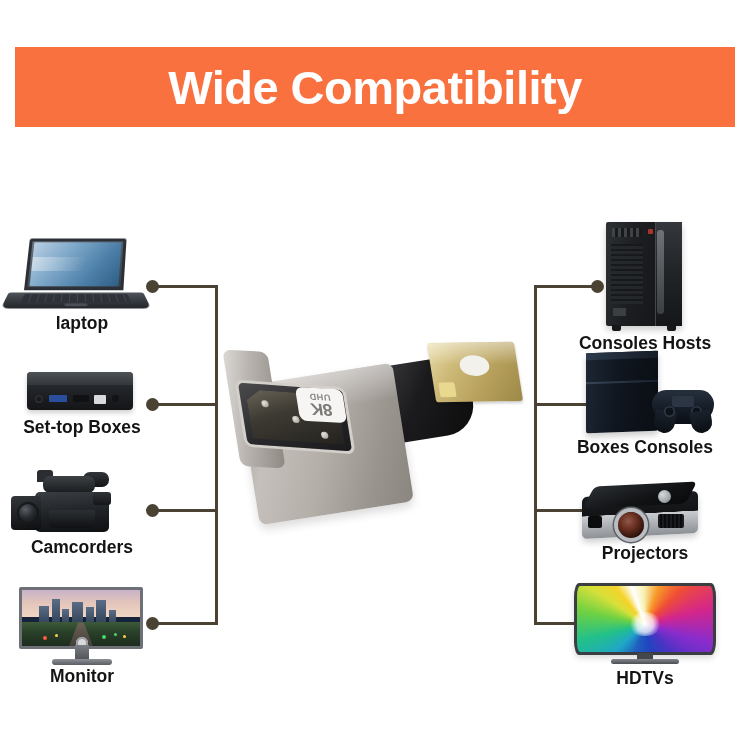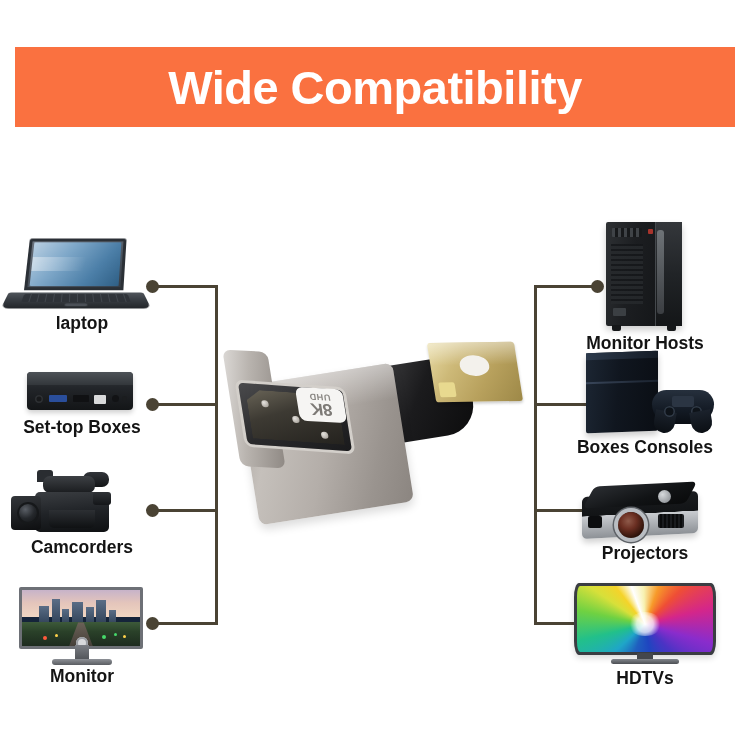--- a/index.html
+++ b/index.html
@@ -536,21 +536,21 @@
         <div class="pc-mesh"></div>
         <div class="pc-front-ports"></div>
         <div class="pc-red"></div>
         <div class="pc-badge"></div>
         <div class="pc-side"></div>
         <div class="pc-stripe"></div>
         <div class="pc-foot" style="left:6px;"></div>
         <div class="pc-foot" style="right:6px;"></div>
       </div>
     </div>
-    <div class="device-label">Monitor Hosts</div>
+    <div class="device-label">Consoles Hosts</div>
   </div>
 
   <div class="device-cell" style="left:550px; top:360px;">
     <div class="device-art" style="height:78px;">
       <div class="ps-body">
           <div class="ps-top"></div>
           <div class="ps-seam"></div>
         </div>
       <div class="ps-ctrl">
         <div class="ps-touch"></div>

